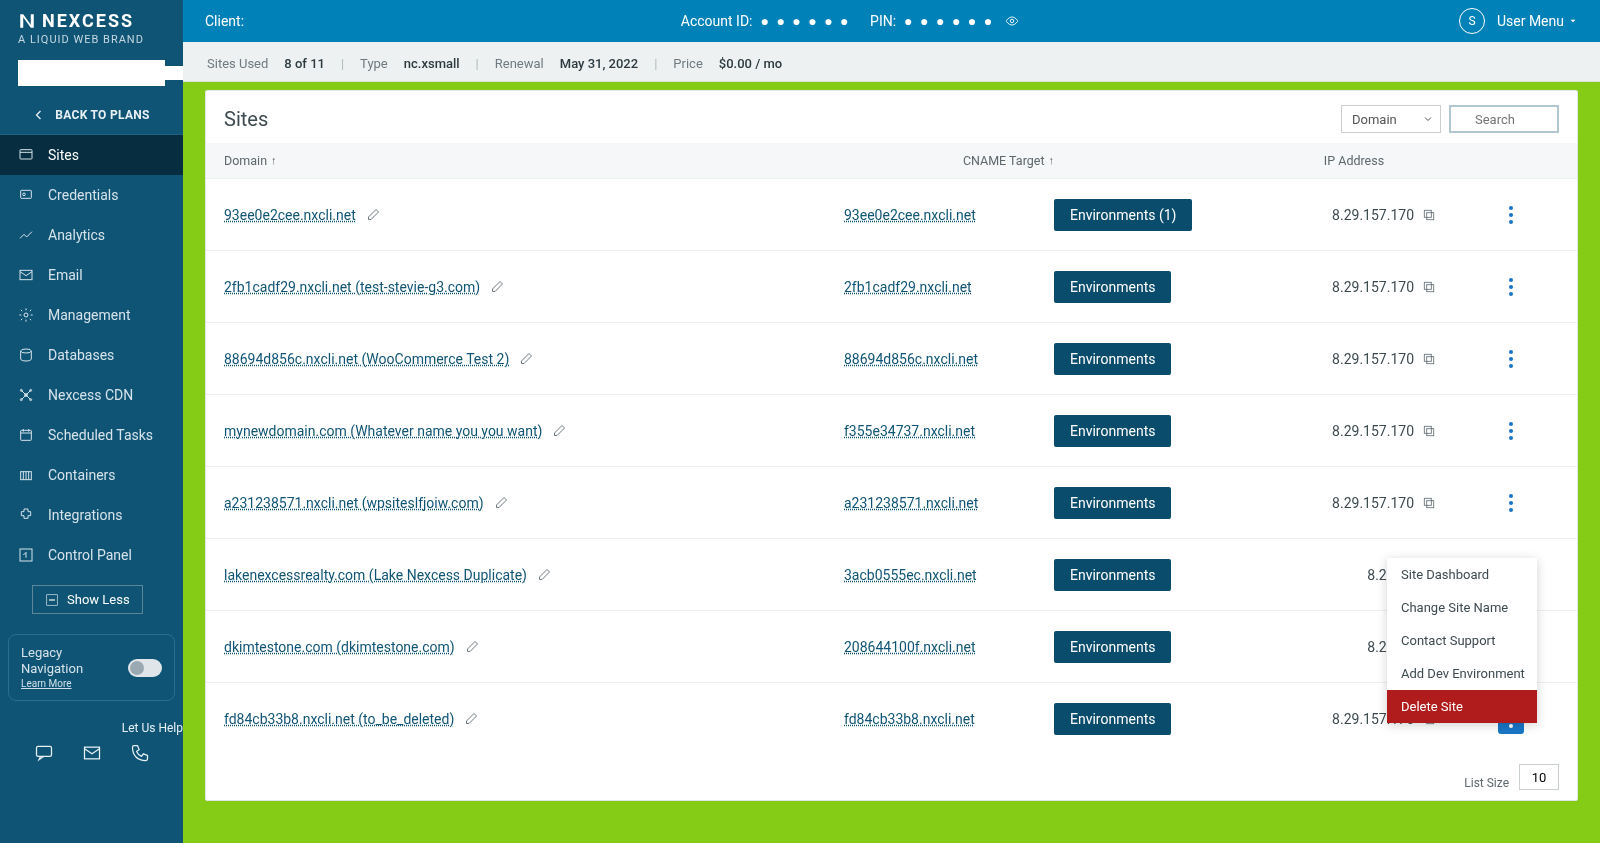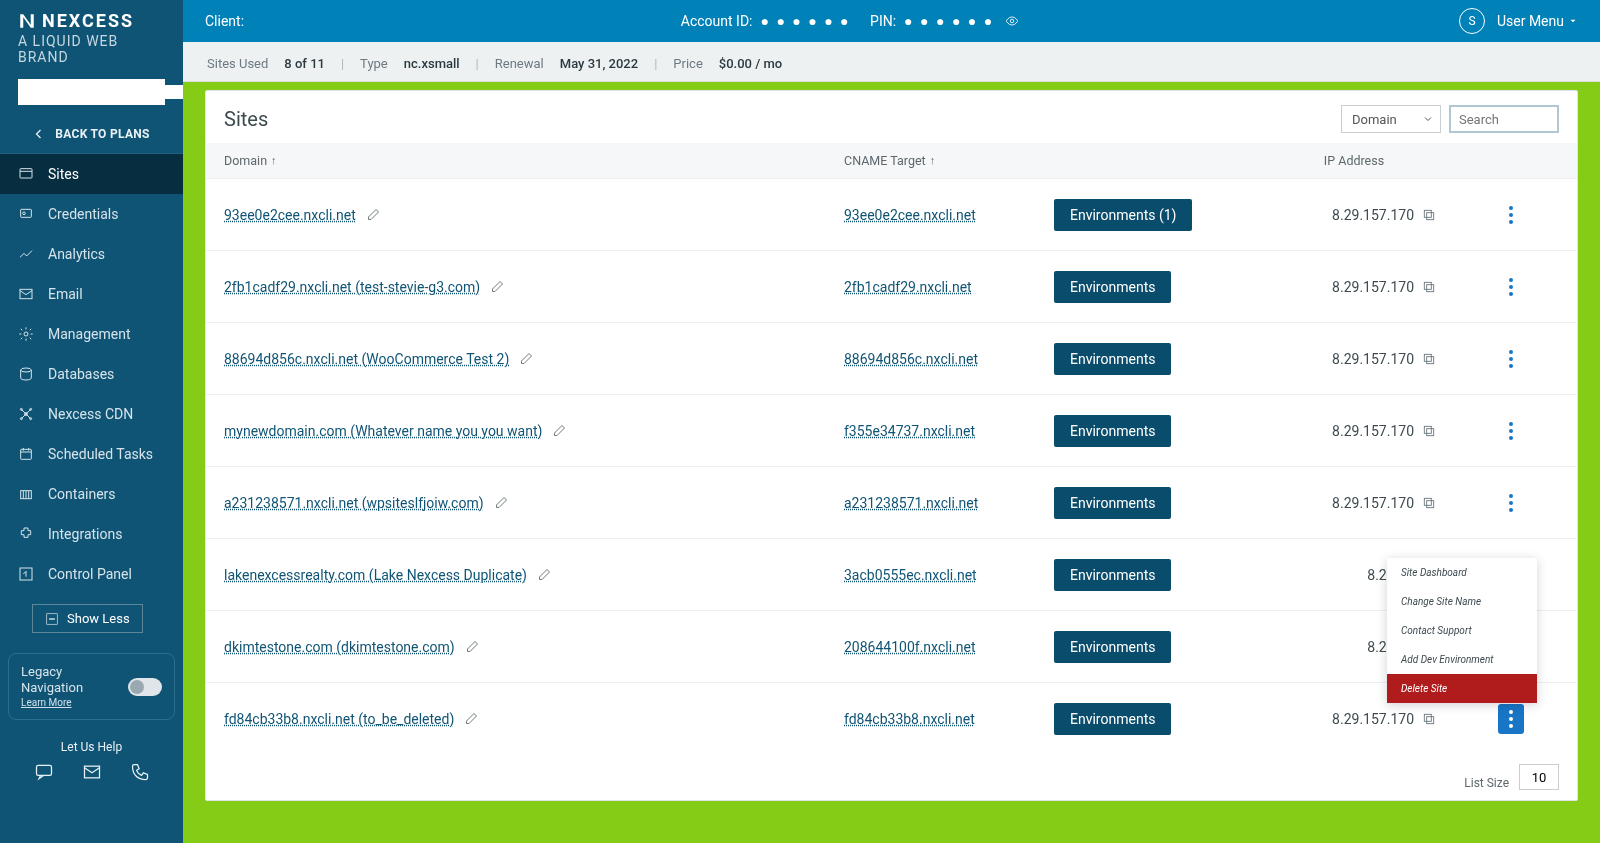--- a/index.html
+++ b/index.html
@@ -3,36 +3,36 @@
 <meta charset="utf-8">
 <style>
   * { margin:0; padding:0; box-sizing:border-box; font-family: -apple-system, BlinkMacSystemFont, "Segoe UI", Roboto, Arial, sans-serif; }
   body { width:1600px; height:843px; overflow:hidden; background:#f5f5f5; color:#333; }
   .app { display:flex; width:100%; height:100%; }
 
   
   .sidebar { width:183px; background:#0f5475; color:#d6e3ea; display:flex; flex-direction:column; flex-shrink:0; }
   .logo-area { padding:10px 18px 6px; }
   .logo-main { font-size:18px; letter-spacing:2px; font-weight:700; color:#fff; display:flex; align-items:center; gap:6px;}
-  .logo-sub { font-size:14px; letter-spacing:1px; color:#c5d7e0; margin-top:2px;}
+  .logo-sub { font-size:11px; letter-spacing:1px; color:#c5d7e0; margin-top:2px;}
   .sidebar-search { margin:8px 18px 10px; display:flex; background:#fff; height:26px; align-items:center; padding-right:4px;}
   .sidebar-search input { flex:1; border:none; outline:none; font-size:12px; padding:0 6px;}
   .sidebar-search .sicon { width:18px; height:18px; color:#12769f;}
   .back-plans { display:flex; align-items:center; gap:10px; padding:12px 18px; font-size:12px; font-weight:700; letter-spacing:.3px; color:#e8f1f5; border-bottom:1px solid rgba(255,255,255,.08); cursor:pointer;justify-content:center;}
   .nav-item { display:flex; align-items:center; gap:14px; padding:12px 18px; font-size:14px; color:#d6e3ea; cursor:pointer;}
   .nav-item.active { background:#072d40; color:#fff; }
   .nav-icon { width:16px; height:16px; stroke:#d6e3ea; fill:none; stroke-width:1.5; flex-shrink:0;}
   .show-less-wrap { padding:10px 32px; }
   .show-less { display:inline-flex; align-items:center; gap:8px; border:1px solid #5e8699; padding:6px 12px; font-size:13px; color:#fff; cursor:pointer;}
   .legacy-box { margin:10px 8px; border:1px solid #2c6f8d; border-radius:8px; padding:10px 12px; display:flex; align-items:center; justify-content:space-between; gap:6px;}
   .legacy-text { font-size:13px; line-height:1.2; }
   .legacy-text .learn { font-size:10px; text-decoration:underline; color:#cfe0e8; margin-top:2px; display:block;}
   .toggle { width:34px; height:18px; border-radius:10px; background:#dfe5e8; position:relative; flex-shrink:0;}
   .toggle::after{ content:""; position:absolute; left:2px; top:2px; width:14px; height:14px; border-radius:50%; background:#9aa9b1;}
-  .help-area { text-align:center; padding:10px 8px 6px; }
+  .help-area { text-align:right; padding:10px 0 6px; }
   .help-area .hlabel { font-size:12px; color:#e8f1f5; margin-bottom:8px;}
   .help-icons { display:flex; justify-content:center; gap:28px; color:#e8f1f5;}
   .help-icons svg { width:20px; height:20px; stroke:#e8f1f5; fill:none; stroke-width:1.5;}
 
   
   .main { flex:1; display:flex; flex-direction:column; background:#84cc16; }
   .topbar { height:42px; background:#0081b8; color:#fff; display:flex; align-items:center; padding:0 22px; font-size:14px; justify-content:space-between;}
   .topbar-left { font-weight:400;}
   .topbar-center { display:flex; align-items:center; gap:8px;}
   .topbar-center .dots { letter-spacing:2px;}
@@ -45,46 +45,46 @@
   .metabar .val { color:#2c3a40; font-weight:500;}
   .metabar .sep { color:#aeb8bc;}
 
   .content { padding:0 22px 12px; overflow:auto; flex:1;}
   .panel { background:#fff; border:1px solid #e2e5e7; border-radius:2px; margin-top:8px; position:relative;}
   .panel-head { display:flex; align-items:center; justify-content:space-between; padding:14px 18px 10px;}
   .panel-head h2 { font-size:20px; font-weight:400; color:#3d4a50;}
   .panel-controls { display:flex; gap:8px;}
   .select { border:1px solid #c9ced1; height:28px; padding:0 26px 0 10px; font-size:13px; color:#555; background:#fff; position:relative; display:flex; align-items:center; min-width:100px; cursor:pointer;}
   .select .chev { position:absolute; right:6px; }
-  .search-box { border:2px solid #b0c7d2; height:28px; width:110px; padding:0 8px; font-size:13px; color:#888;}
+  .search-box { border:2px solid #b0c7d2; height:28px; width:110px; padding:0 24px; font-size:13px; color:#888;}
   .search-box input { border:none; outline:none; width:100%; height:100%; font-size:13px;}
   .thead { display:flex; background:#f5f7f8; padding:10px 18px; font-size:12.5px; color:#5d676c;}
   .col-domain { flex:0 0 620px; display:flex; align-items:center; gap:4px;}
-  .col-cname { flex:0 0 210px; display:flex; align-items:center; gap:4px;}
+  .col-cname { flex:0 0 210px; display:flex; align-items:center; gap:4px;justify-content:flex-end;}
   .col-env   { flex:0 0 190px;}
   .col-ip    { flex:0 0 220px; text-align:center;}
   .col-act   { flex:0 0 60px;}
   .sort-arrow { font-size:11px;}
   .trow { display:flex; align-items:center; padding:0 18px; height:72px; border-top:1px solid #edf0f1; font-size:14px;}
   .domain-link { color:#0f5475; text-decoration:underline dotted; cursor:pointer;}
   .dleft { flex:0 0 620px; display:flex; align-items:center; gap:10px;}
   .edit-ic { width:15px; height:15px; stroke:#6e7a80; fill:none; stroke-width:1.6; cursor:pointer;}
   .dcname { flex:0 0 210px;}
   .dcname a{ color:#0f5475; text-decoration:underline dotted; cursor:pointer;}
   .denv { flex:0 0 190px;}
   .env-btn { background:#0a4c6b; color:#fff; border:none; padding:8px 16px; font-size:14px; border-radius:2px; cursor:pointer;}
   .dip { flex:0 0 220px; text-align:right; padding-right:28px; display:flex; align-items:center; justify-content:flex-end; gap:8px; color:#3d4a50;}
   .copy-ic { width:14px; height:14px; stroke:#6e7a80; fill:none; stroke-width:1.6; cursor:pointer;}
   .dact { flex:0 0 60px; display:flex; justify-content:flex-end;}
   .kebab { width:26px; height:30px; display:flex; flex-direction:column; align-items:center; justify-content:center; gap:3px; cursor:pointer; border-radius:3px;}
   .kebab span { width:4px; height:4px; border-radius:50%; background:#1976c6;}
   .kebab.active { background:#1976c6;}
   .kebab.active span { background:#fff;}
 
-  .popup { position:absolute; right:40px; width:150px; background:#fff; box-shadow:0 2px 10px rgba(0,0,0,.18); z-index:50; font-size:10px;font-style:italic;}
+  .popup { position:absolute; right:40px; width:150px; background:#fff; box-shadow:0 2px 10px rgba(0,0,0,.18); z-index:50; font-size:13px;}
   .popup .pitem { padding:9px 14px; color:#3d4a50; cursor:pointer; white-space:nowrap;}
   .popup .pitem.danger { background:#b01c1c; color:#fff;}
   .list-foot { display:flex; justify-content:flex-end; align-items:flex-end; gap:10px; padding:10px 18px; font-size:12px; color:#5d676c;}
   .list-foot input { width:40px; height:26px; border:1px solid #c9ced1; text-align:center; font-size:13px;}
 
   svg { display:block; }
 </style>
 </head>
 <body>
 

